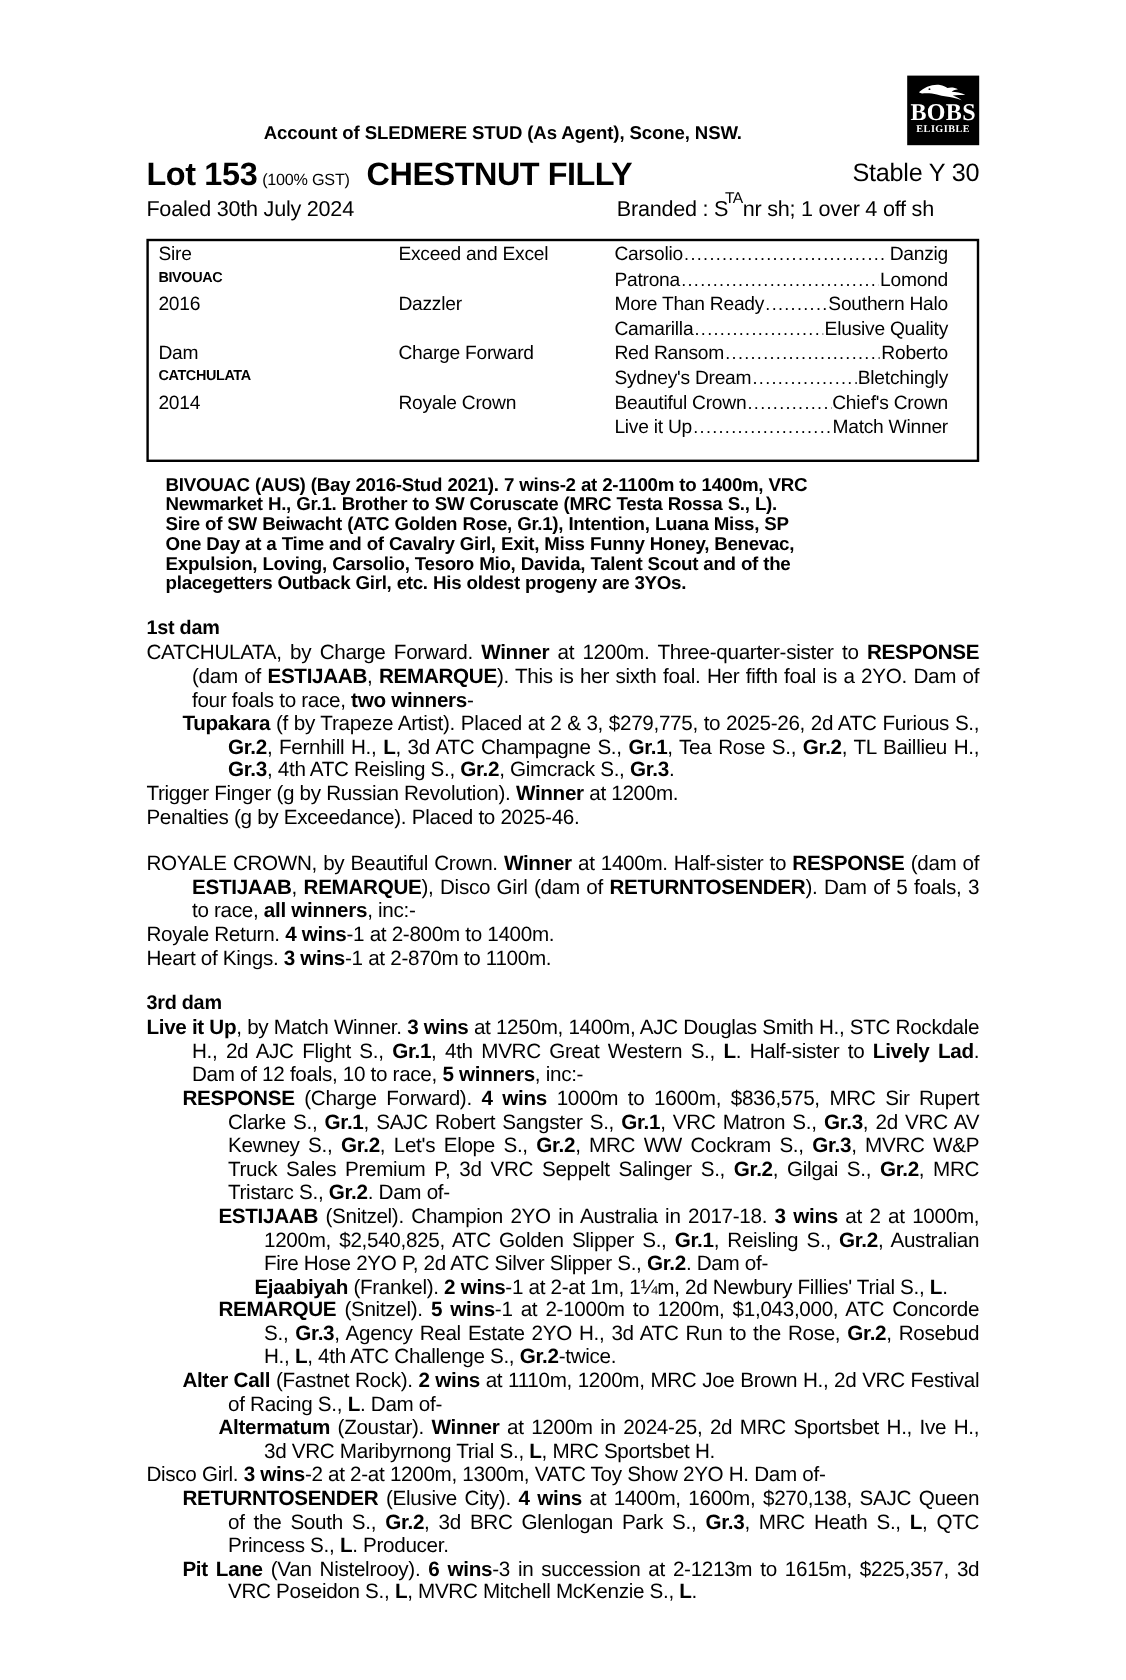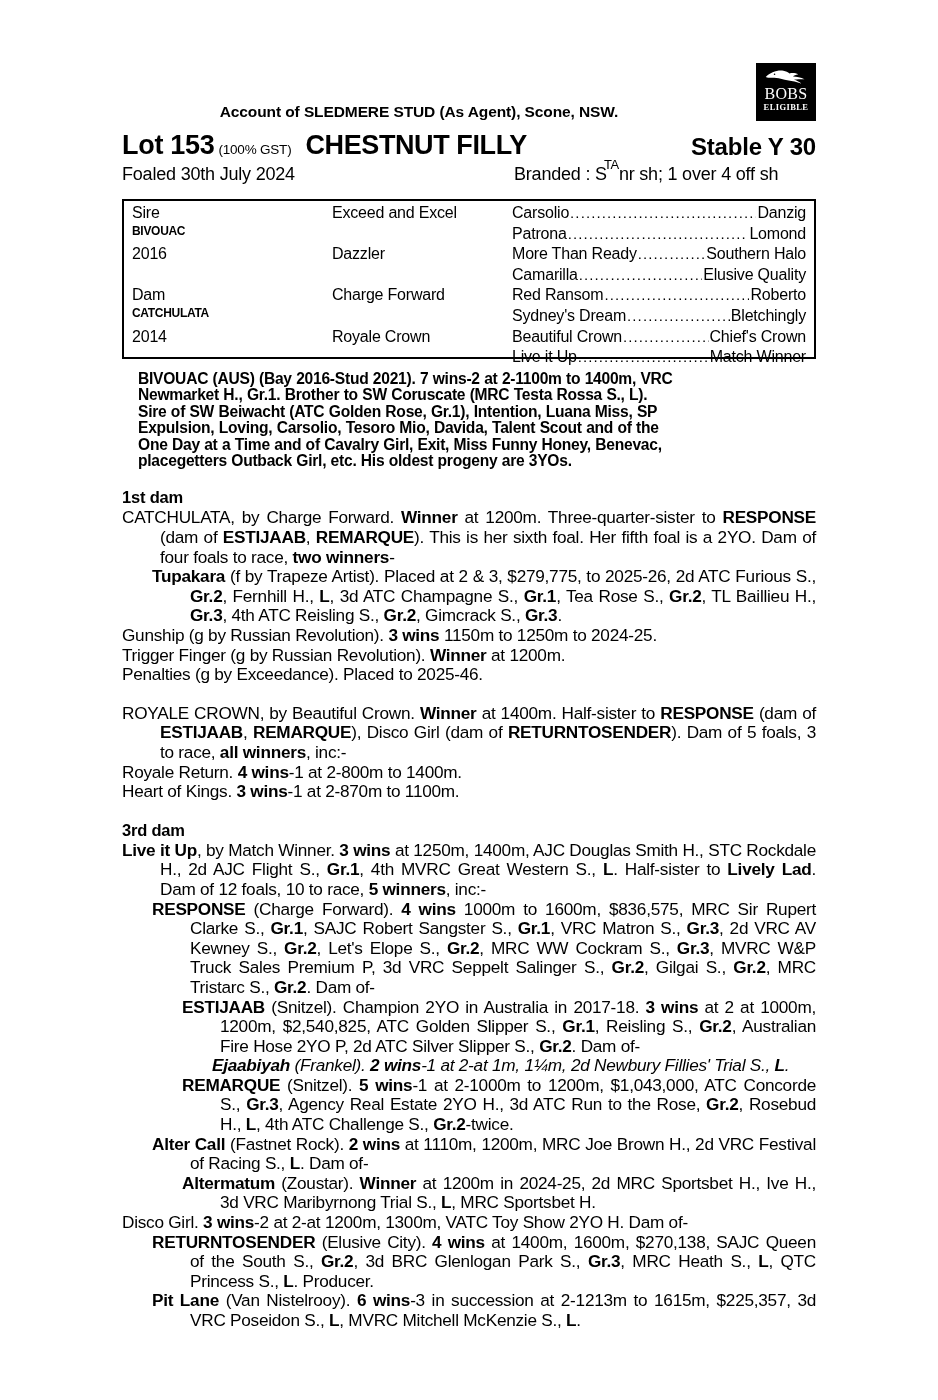--- a/index.html
+++ b/index.html
@@ -31,22 +31,22 @@
     text-align:center;
     overflow:hidden;
   }
   .bobs-horse{
     display:block;
     margin:5px auto 0 auto;
     width:44px;height:17px;
   }
   .bobs-word{
     font-family:"Liberation Serif", serif;
-    font-weight:normal;
-    font-size:16px;
+    font-weight:bold;
+    font-size:20px;
     line-height:16px;
     letter-spacing:0.3px;
     margin-top:1px;
   }
   .bobs-sub{
     font-family:"Liberation Serif", serif;
     font-weight:bold;
     font-size:8.5px;
     line-height:10px;
     letter-spacing:0.4px;
@@ -81,22 +81,22 @@
   }
   .colour-sex{
     font-size:27px;
     font-weight:bold;
     letter-spacing:-0.4px;
     padding-left:14px;
   }
   .stable{
     position:absolute;
     right:0; top:3px;
-    font-size:24px;
-    font-weight:bold;
+    font-size:21px;
+    font-weight:normal;
     letter-spacing:-0.2px;
   }
   .foaledline{
     position:relative;
     margin-top:5px;
     height:24px;
     font-size:18px;
     letter-spacing:-0.2px;
     white-space:nowrap;
   }
@@ -119,23 +119,23 @@
     font-size:13px;
     letter-spacing:-0.5px;
   }
 
   
   .ped{
     margin-top:11px;
     border:2px solid #000;
     box-sizing:border-box;
     width:694px;
-    height:160px;
-    position:relative;
-    padding:3px 0 0 0;
+    height:186px;
+    position:relative;
+    padding:3px 16px 0 0;
   }
   .ped-row{
     position:relative;
     height:20.6px;
     font-size:16px;
     letter-spacing:-0.2px;
     white-space:nowrap;
   }
   .c1{position:absolute;left:8px;top:0;}
   .c2{position:absolute;left:208px;top:0;}
@@ -181,21 +181,21 @@
     line-height:19.6px;
     letter-spacing:-0.25px;
     text-align:justify;
     text-justify:inter-word;
   }
   p.pg:last-child{}
   p.pg.noj{text-align:left;}
   .i1{padding-left:38px; text-indent:-38px;}
   .i2{padding-left:68px; text-indent:-38px;}
   .i3{padding-left:98px; text-indent:-38px;}
-  .i4{padding-left:128px;text-indent:-38px;font-style:italic;}
+  .i4{padding-left:128px;text-indent:-38px;}
   b{font-weight:bold;}
 </style>
 </head>
 <body>
 
 <div class="page">
 
   <div class="bobs-logo">
     <svg class="bobs-horse" viewBox="0 0 100 38">
       <path fill="#ffffff" d="M4 20 C14 10 30 4 44 6 C50 7 54 9 58 12 C64 10 72 11 78 14 C72 15 68 17 66 19 C74 19 84 21 92 25 C82 25 74 25 68 26 C74 28 80 31 85 35 C74 31 64 29 56 28 C50 27 44 26 38 24 C30 22 20 21 10 22 C8 22 6 21 4 20 Z"></path>
@@ -291,31 +291,30 @@
             <span class="leaddots">................................................................................</span>
             <span class="leadval">Match Winner</span>
           </div>
         </div>
       </div>
 
     <div class="sireblock" id="sirenote">
         <div>BIVOUAC (AUS) (Bay 2016-Stud 2021). 7 wins-2 at 2-1100m to 1400m, VRC</div>
         <div>Newmarket H., Gr.1. Brother to SW Coruscate (MRC Testa Rossa S., L).</div>
         <div>Sire of SW Beiwacht (ATC Golden Rose, Gr.1), Intention, Luana Miss, SP</div>
+        <div>One Day at a Time and of Cavalry Girl, Exit, Miss Funny Honey, Benevac,</div>
         <div>Expulsion, Loving, Carsolio, Tesoro Mio, Davida, Talent Scout and of the</div>
-        <div>One Day at a Time and of Cavalry Girl, Exit, Miss Funny Honey, Benevac,</div>
         <div>placegetters Outback Girl, etc. His oldest progeny are 3YOs.</div>
       </div>
 
     <div id="dams">
         <div class="damsec">
           <div class="damhead">1st dam</div>
           <p class="pg i1">CATCHULATA, by Charge Forward. <b>Winner</b> at 1200m. Three-quarter-sister to <b>RESPONSE</b> (dam of <b>ESTIJAAB</b>, <b>REMARQUE</b>). This is her sixth foal. Her fifth foal is a 2YO. Dam of four foals to race, <b>two winners</b>-</p>
           <p class="pg i2"><b>Tupakara</b> (f by Trapeze Artist). Placed at 2 &amp; 3, $279,775, to 2025-26, 2d ATC Furious S., <b>Gr.2</b>, Fernhill H., <b>L</b>, 3d ATC Champagne S., <b>Gr.1</b>, Tea Rose S., <b>Gr.2</b>, TL Baillieu H., <b>Gr.3</b>, 4th ATC Reisling S., <b>Gr.2</b>, Gimcrack S., <b>Gr.3</b>.</p>
-          <p class="pg i1 noj">Gunship (g by Russian Revolution). <b>3 wins</b> 1150m to 1250m to 2024-25.</p>
           <p class="pg i1 noj">Trigger Finger (g by Russian Revolution). <b>Winner</b> at 1200m.</p>
           <p class="pg i1 noj">Penalties (g by Exceedance). Placed to 2025-46.</p>
         </div>
         <div class="damsec">
           <p class="pg i1">ROYALE CROWN, by Beautiful Crown. <b>Winner</b> at 1400m. Half-sister to <b>RESPONSE</b> (dam of <b>ESTIJAAB</b>, <b>REMARQUE</b>), Disco Girl (dam of <b>RETURNTOSENDER</b>). Dam of 5 foals, 3 to race, <b>all winners</b>, inc:-</p>
           <p class="pg i1 noj">Royale Return. <b>4 wins</b>-1 at 2-800m to 1400m.</p>
           <p class="pg i1 noj">Heart of Kings. <b>3 wins</b>-1 at 2-870m to 1100m.</p>
         </div>
         <div class="damsec">
           <div class="damhead">3rd dam</div>

